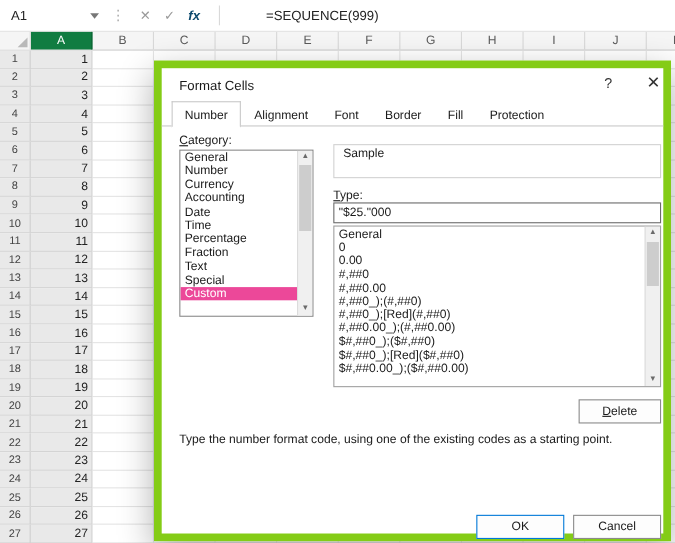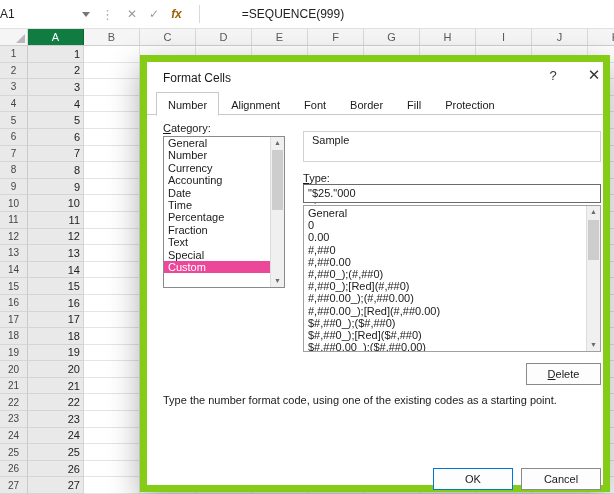--- a/index.html
+++ b/index.html
@@ -2,27 +2,27 @@
 <html><head>
 <meta charset="utf-8">
 <style>
   * { margin:0; padding:0; box-sizing:border-box; }
   body { font-family:"Liberation Sans","DejaVu Sans",sans-serif; background:#fff; }
   .screen { position:relative; width:614px; height:494px; background:#fff; overflow:hidden; }
 
   
   .formula-bar { position:absolute; top:0; left:0; right:0; height:29px; background:#fff;
     border-bottom:1px solid #e1e1e1; display:flex; align-items:center; }
-  .name-box { width:96px; height:100%; display:flex; align-items:center; 
+  .name-box { width:96px; height:100%; display:flex; align-items:center; padding-left:10px;
     font-size:12px; color:#222; position:relative; }
   .name-chev { position:absolute; right:6px; top:12px; width:0; height:0;
     border-left:4px solid transparent; border-right:4px solid transparent; border-top:5px solid #777; }
   .fb-dots { color:#ababab; font-size:13px; padding:0 5px; }
   .fb-icons { display:flex; gap:12px; color:#9a9a9a; font-size:12px; padding:0 8px; align-items:center; }
-  .fx { font-style:italic; font-weight:bold; color:#a16207; font-size:12px; }
+  .fx { font-style:italic; font-weight:bold; color:#0c4a6e; font-size:12px; }
   .fb-sep { width:1px; height:18px; background:#d9d9d9; margin:0 9px; }
   .formula-text { font-size:12px; color:#222;margin-left:33px; }
 
   
   .col-headers { position:absolute; top:29px; left:0; height:17px; width:614px; display:flex;
     background:#f5f5f5; border-bottom:1px solid #cfcfcf; }
   .corner { width:28px; position:relative; border-right:1px solid #d8d8d8; background:#f5f5f5; flex:none; }
   .tri { position:absolute; right:2px; bottom:2px; width:0; height:0;
     border-left:9px solid transparent; border-bottom:9px solid #b9b9b9; }
   .col-h { width:56px; flex:none; border-right:1px solid #d8d8d8; font-size:11px; color:#5a5a5a;
@@ -553,21 +553,20 @@
     <div class="fmt-list">
       <div class="fmt-items" id="fmtItems">
           <div class="fmt-item">General</div>
           <div class="fmt-item">0</div>
           <div class="fmt-item">0.00</div>
           <div class="fmt-item">#,##0</div>
           <div class="fmt-item">#,##0.00</div>
           <div class="fmt-item">#,##0_);(#,##0)</div>
           <div class="fmt-item">#,##0_);[Red](#,##0)</div>
           <div class="fmt-item">#,##0.00_);(#,##0.00)</div>
-          <div class="fmt-item">#,##0.00_);[Red](#,##0.00)</div>
           <div class="fmt-item">$#,##0_);($#,##0)</div>
           <div class="fmt-item">$#,##0_);[Red]($#,##0)</div>
           <div class="fmt-item">$#,##0.00_);($#,##0.00)</div>
         </div>
       <div class="vscroll">
         <div class="up">▲</div>
         <div class="thumb" style="top:14px; height:40px;"></div>
         <div class="down">▼</div>
       </div>
     </div>

